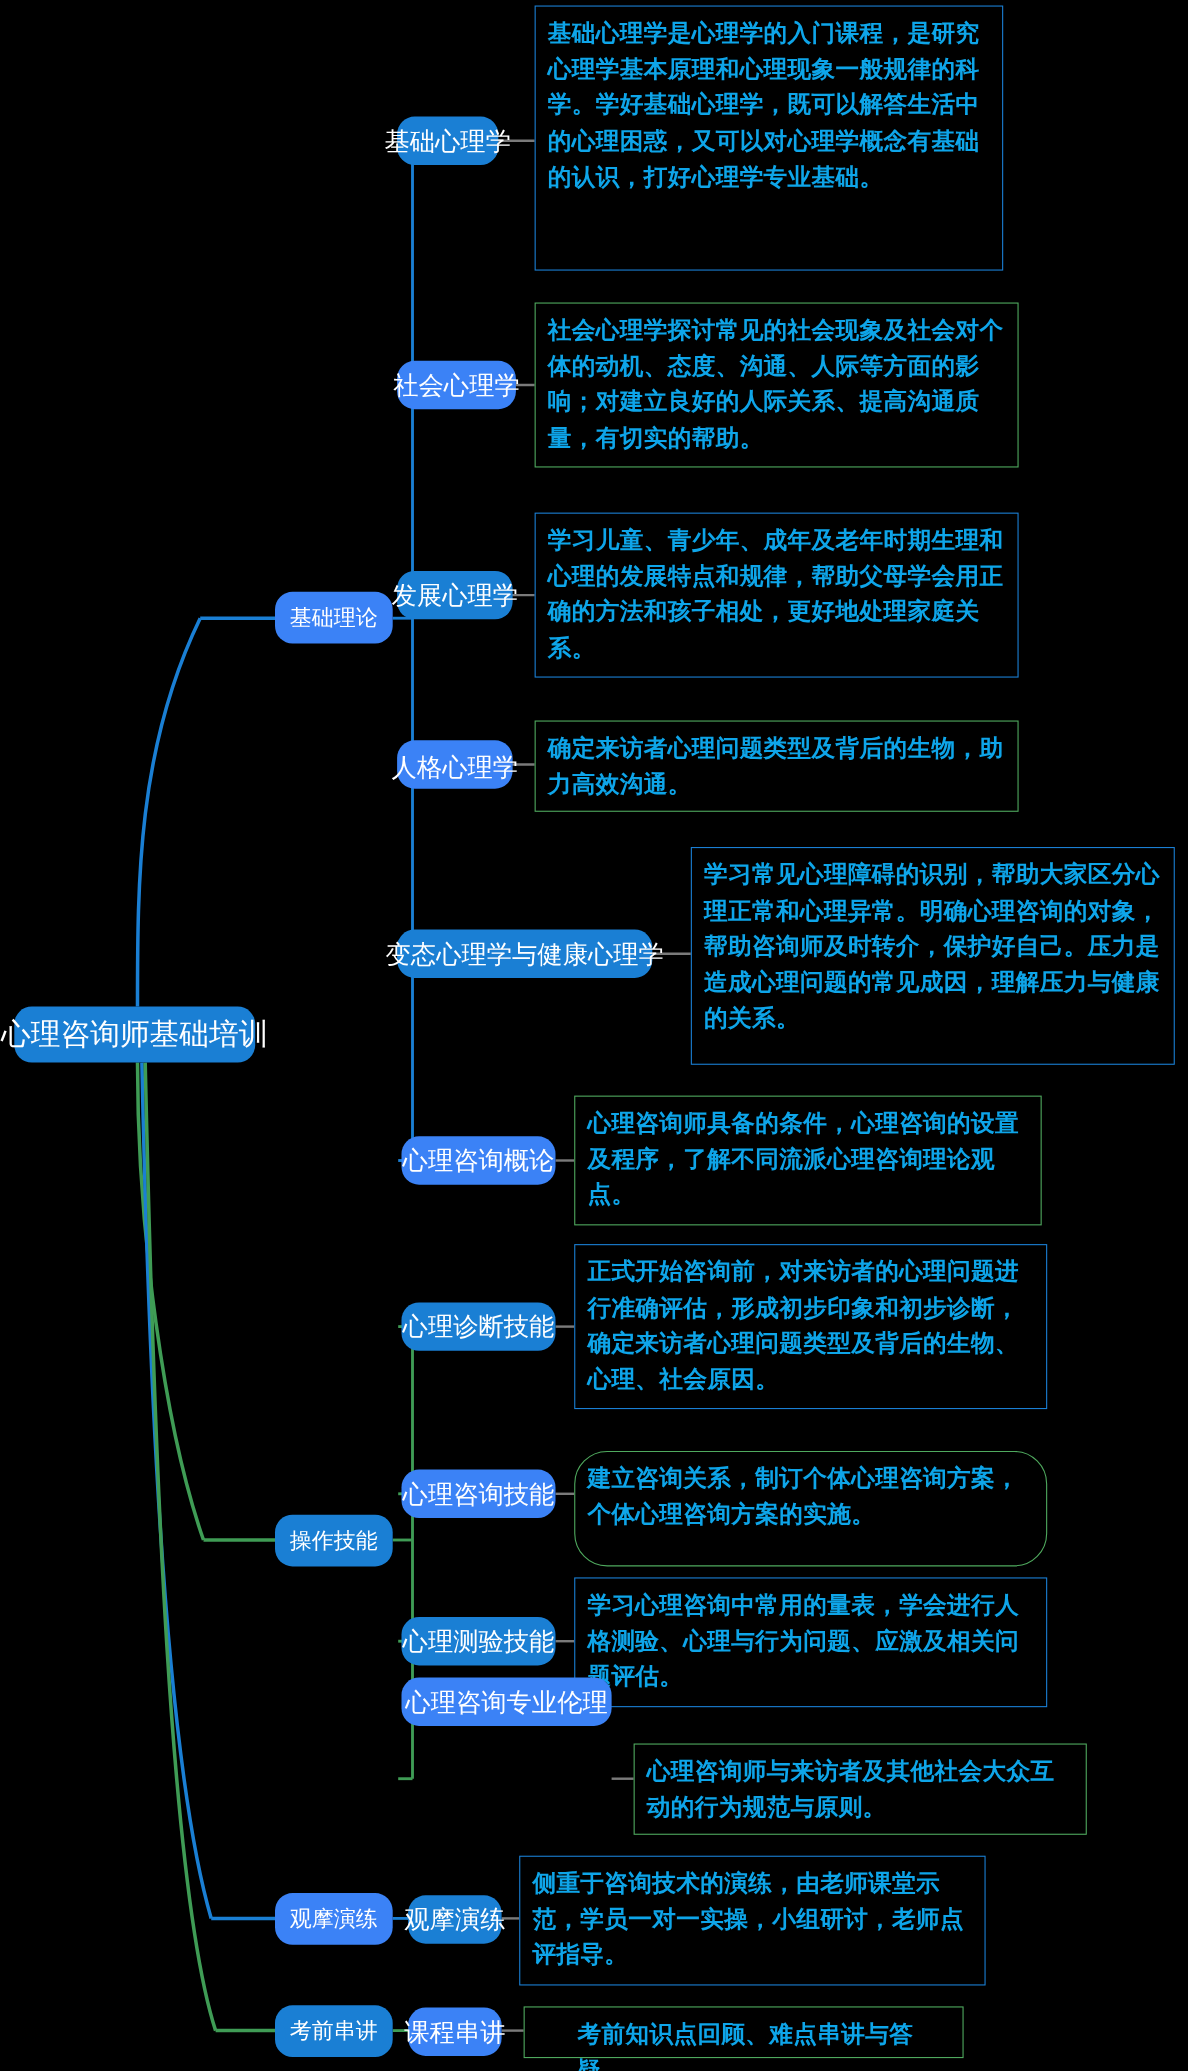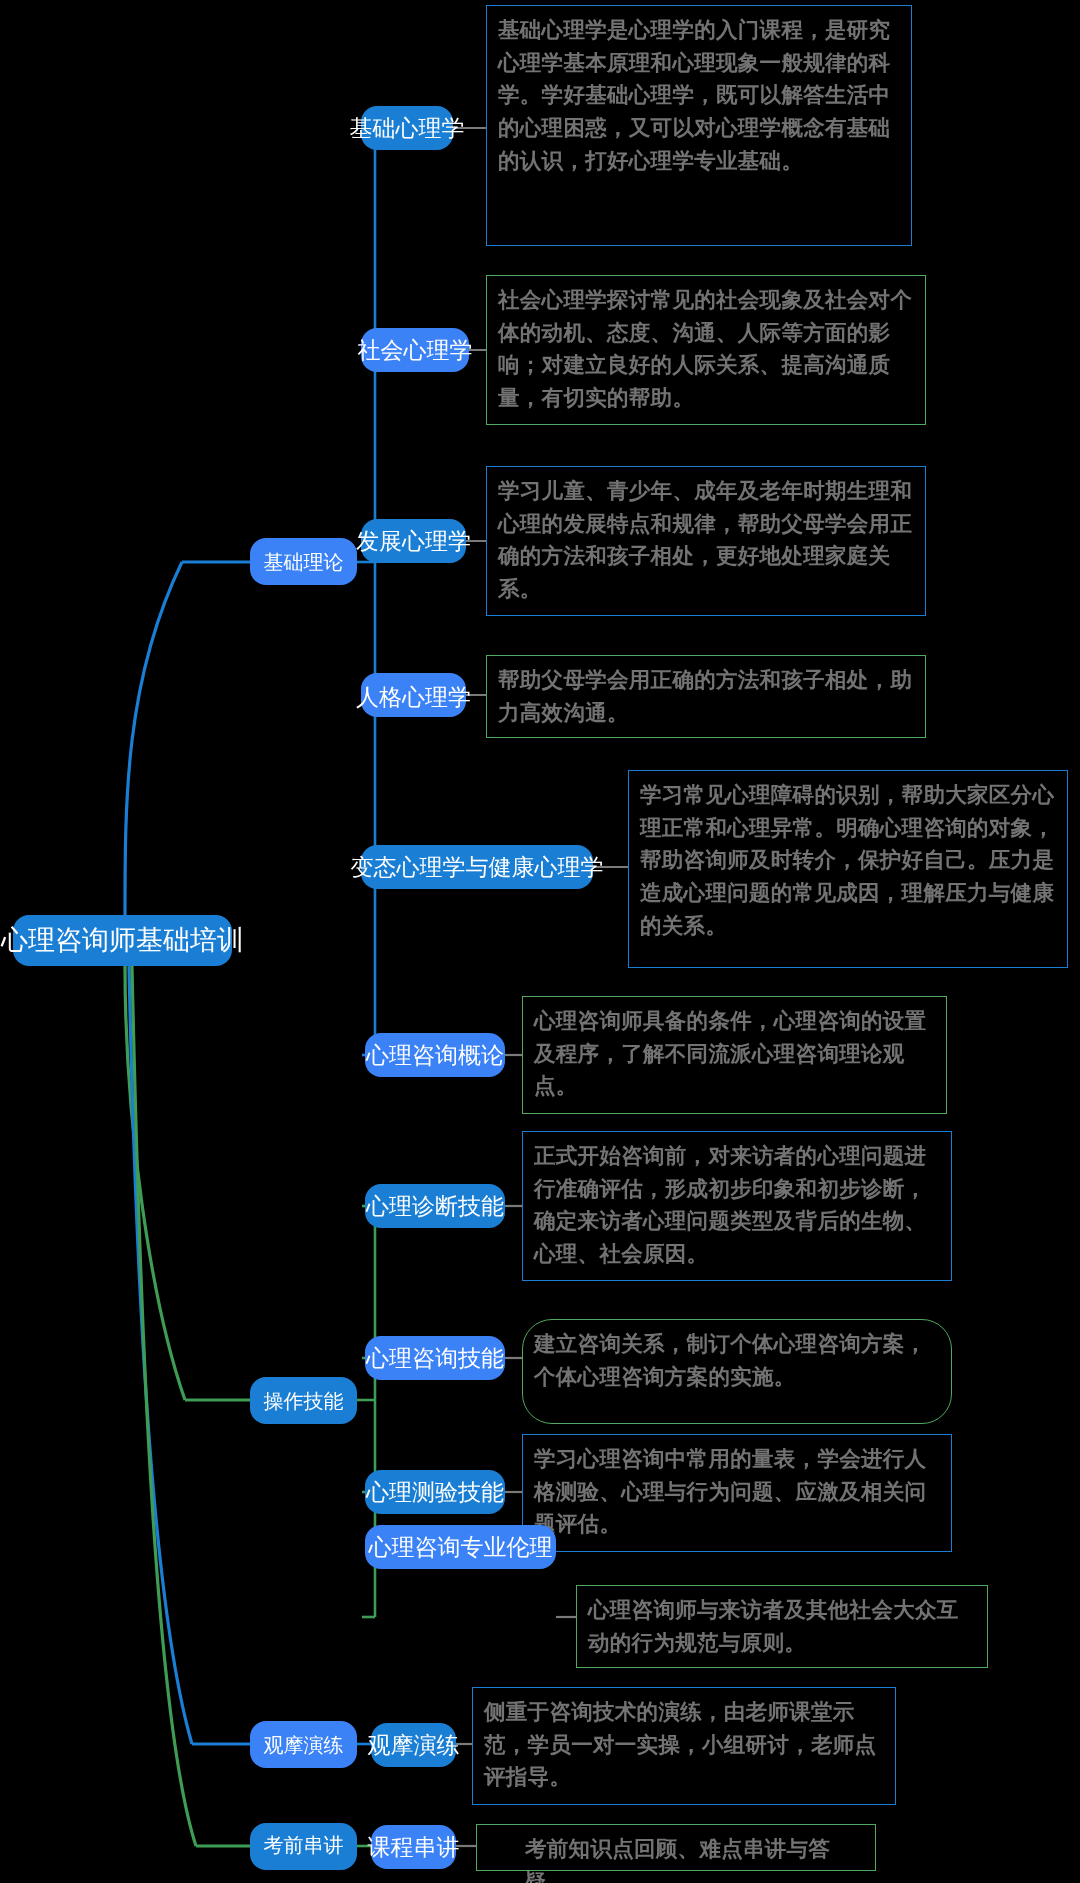--- a/index.html
+++ b/index.html
@@ -45,21 +45,21 @@
   }
   .node.lvl3 {
     font-size: 23px;
     padding: 8px 10px;
   }
   .node.blue { background: #1a7fd4; }
   .node.green { background: #3b82f6; }
 
   .descbox {
     position: absolute;
-    color: #737373;
+    color: #0ea5e9;
     font-family: "Liberation Serif", "DejaVu Serif", serif;
     font-weight: bold;
     font-size: 21.5px;
     line-height: 1.52;
     padding: 8px 11px 9px 11px;
     background: transparent;
     text-align: left;
     letter-spacing: 0.3px;
   }
   .descbox.blue { border: 1.6px solid #1a7fd4; }
@@ -139,21 +139,21 @@
   <div class="descbox green" style="left:486px; top:275px; width:440px; height:150px;">社会心理学探讨常见的社会现象及社会对个体的动机、态度、沟通、人际等方面的影响；对建立良好的人际关系、提高沟通质量，有切实的帮助。</div>
 
   <div class="node lvl3 blue" style="left:361px; top:519px; width:105px; height:44px;">
     <span>发展心理学</span>
   </div>
   <div class="descbox blue" style="left:486px; top:466px; width:440px; height:150px;">学习儿童、青少年、成年及老年时期生理和心理的发展特点和规律，帮助父母学会用正确的方法和孩子相处，更好地处理家庭关系。</div>
 
   <div class="node lvl3 green" style="left:361px; top:673px; width:105px; height:44px;align-items:flex-end;">
     <span>人格心理学</span>
   </div>
-  <div class="descbox green" style="left:486px; top:655px; width:440px; height:83px;">帮助父母学会用正确的方法和孩子相处，助力高效沟通。</div>
+  <div class="descbox green" style="left:486px; top:655px; width:440px; height:83px;">确定来访者心理问题类型及背后的生物，助力高效沟通。</div>
 
   <div class="node lvl3 blue" style="left:361px; top:845px; width:232px; height:44px;">
     <span>变态心理学与健康心理学</span>
   </div>
   <div class="descbox blue" style="left:628px; top:770px; width:440px; height:198px;">学习常见心理障碍的识别，帮助大家区分心理正常和心理异常。明确心理咨询的对象，帮助咨询师及时转介，保护好自己。压力是造成心理问题的常见成因，理解压力与健康的关系。</div>
 
   <div class="node lvl3 green" style="left:365px; top:1033px; width:140px; height:44px;">
     <span>心理咨询概论</span>
   </div>
   <div class="descbox green" style="left:522px; top:996px; width:425px; height:118px;">心理咨询师具备的条件，心理咨询的设置及程序，了解不同流派心理咨询理论观点。</div>
@@ -183,21 +183,21 @@
   <div class="descbox green" style="left:576px; top:1585px; width:412px; height:83px;">心理咨询师与来访者及其他社会大众互动的行为规范与原则。</div>
 
   <div class="node lvl2 green" style="left:250px; top:1721px; width:107px; height:47px;">
     <span>观摩演练</span>
   </div>
   <div class="node lvl3 blue" style="left:371px; top:1723px; width:85px; height:44px;">
     <span>观摩演练</span>
   </div>
   <div class="descbox blue" style="left:472px; top:1687px; width:424px; height:118px;">侧重于咨询技术的演练，由老师课堂示范，学员一对一实操，小组研讨，老师点评指导。</div>
 
-  <div class="node lvl2 blue" style="left:250px; top:1823px; width:107px; height:47px;font-family:Liberation Mono, monospace;">
+  <div class="node lvl2 blue" style="left:250px; top:1823px; width:107px; height:47px;">
     <span>考前串讲</span>
   </div>
   <div class="node lvl3 green" style="left:371px; top:1825px; width:85px; height:44px;">
     <span>课程串讲</span>
   </div>
   <div class="descbox green" style="left:476px; top:1824px; width:400px; height:47px;padding-left:48px;">考前知识点回顾、难点串讲与答疑。</div>
 
 </div>
 
 </body></html>

